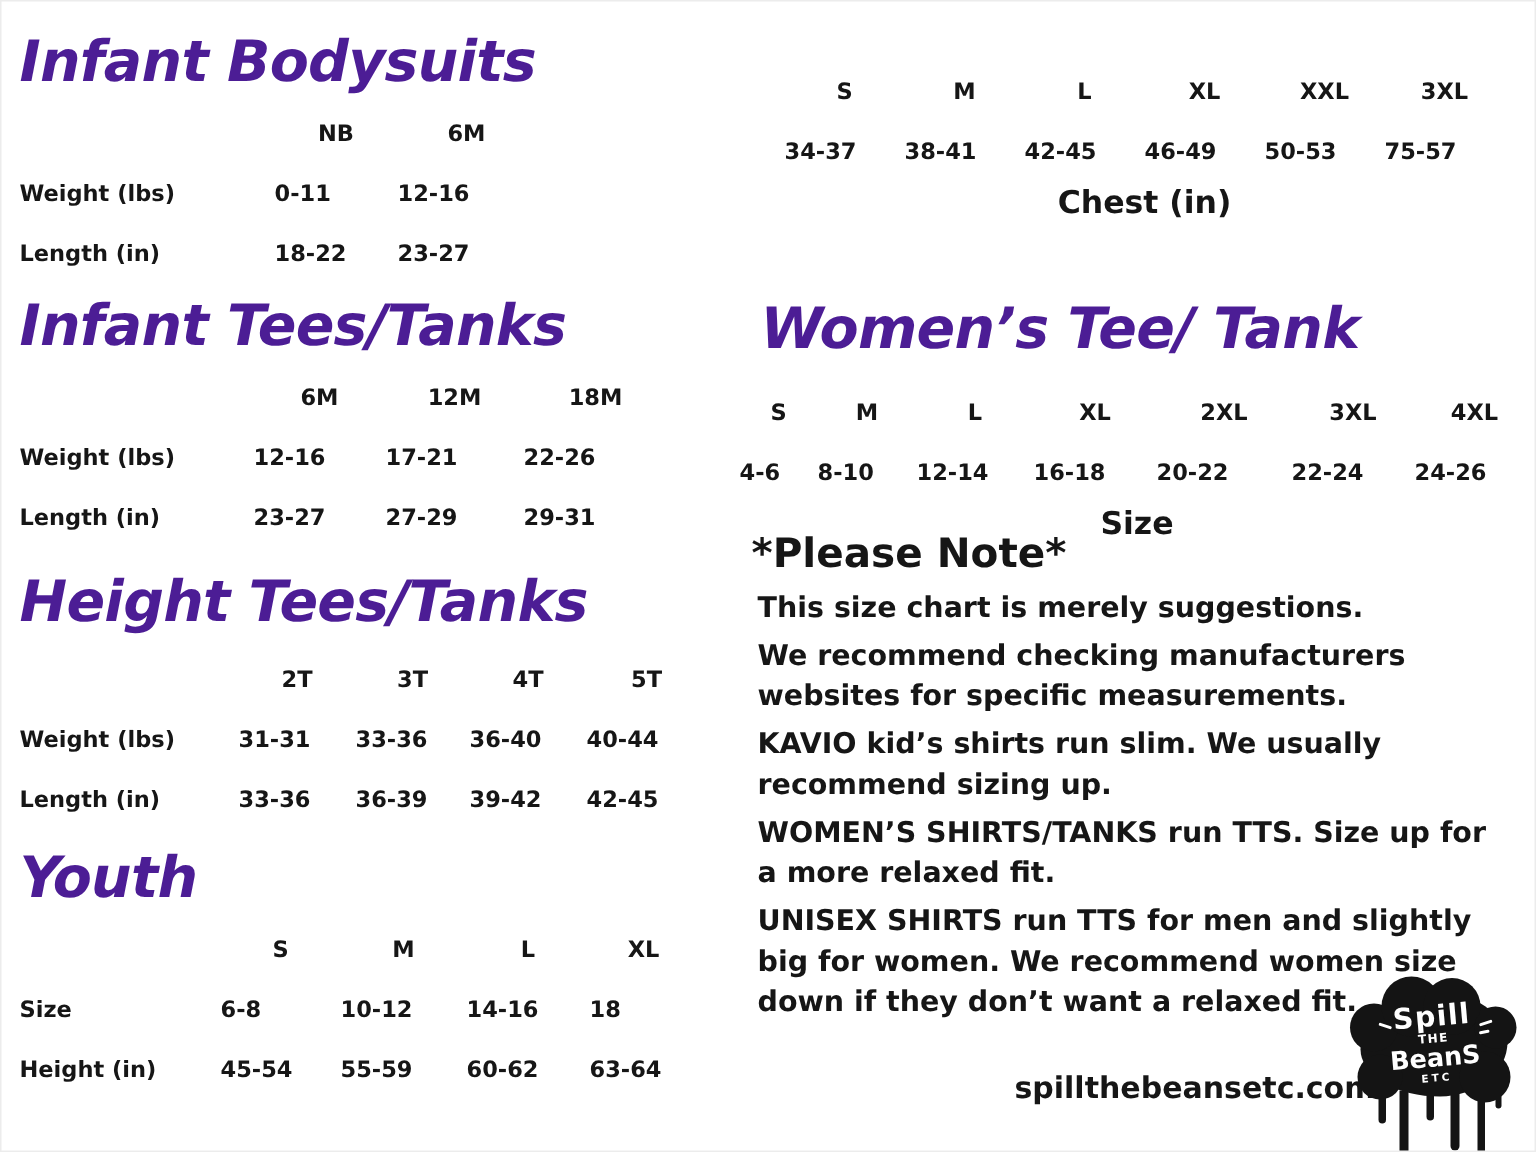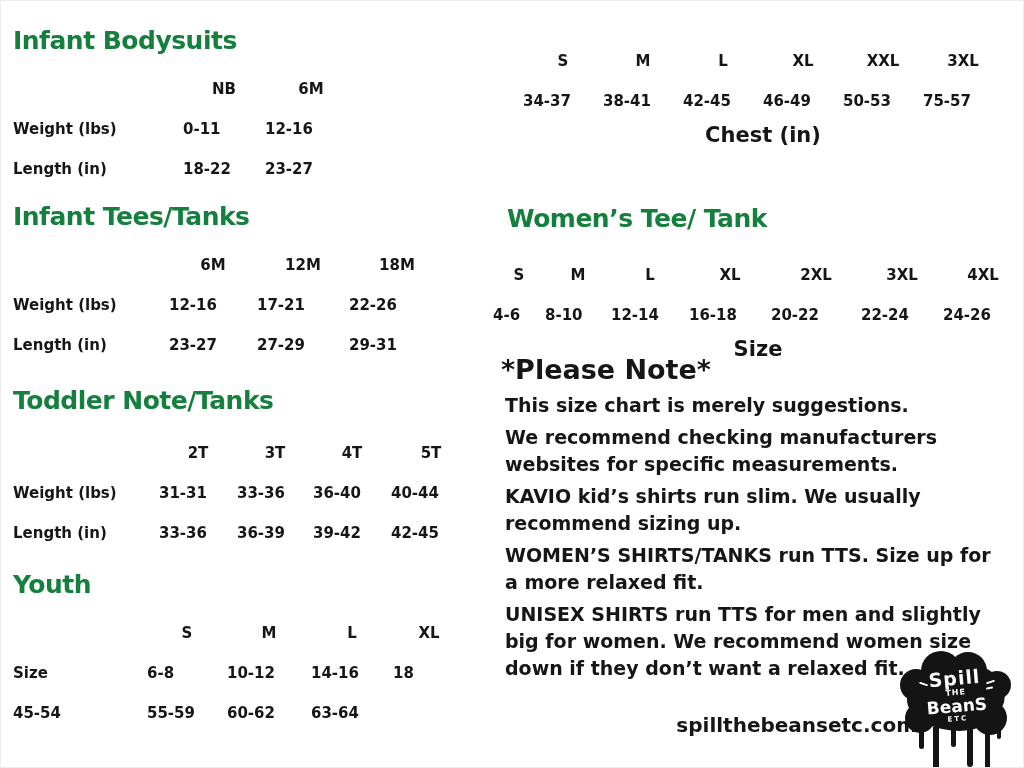--- a/index.html
+++ b/index.html
@@ -1,20 +1,20 @@
 <!DOCTYPE html>
 <html><head>
 <meta charset="utf-8">
 <style>
   html,body{margin:0;padding:0;background:#fff;}
   .canvas{position:relative;width:1024px;height:768px;background:#ffffff;overflow:hidden;
           font-family:"DejaVu Sans", sans-serif;font-weight:700;color:#161616;
           box-sizing:border-box;border:1px solid #ececec;}
   .sec{position:absolute;}
-  h2.pink{margin:0;font-size:25px;line-height:36px;color:#15803d;letter-spacing:-0.5px;white-space:nowrap;}
+  h2.pink{margin:0;font-size:38px;line-height:36px;color:#4c1d95;letter-spacing:-0.5px;white-space:nowrap;font-style:italic;}
   h3.notetitle{margin:0;font-size:27px;line-height:34px;color:#161616;}
   .tbl{display:grid;grid-auto-rows:40px;align-items:center;font-size:15px;margin-top:10px;}
   .tbl .colh{text-align:center;white-space:nowrap;}
   .tbl .val{white-space:nowrap;}
   .tbl .label{text-align:left;white-space:nowrap;}
   .t1{grid-template-columns:170px 82px 92px;}
   .t2{grid-template-columns:156px 88px 92px 96px;}
   .t3{grid-template-columns:146px 78px 76px 78px 80px;margin-top:14px;}
   .t4{grid-template-columns:134px 80px 84px 82px 72px;}
   .t5{grid-template-columns:repeat(6,80px);margin-left:30px;margin-top:18px;}
@@ -87,21 +87,21 @@
       <div class="val">17-21</div>
       <div class="val">22-26</div>
       <div class="label">Length (in)</div>
       <div class="val">23-27</div>
       <div class="val">27-29</div>
       <div class="val">29-31</div>
     </div>
   </div>
 
   <div class="sec" style="left:12px;top:382px;">
-    <h2 class="pink">Toddler Note/Tanks</h2>
+    <h2 class="pink">Height Tees/Tanks</h2>
     <div class="tbl t3">
       <div class="label"></div>
       <div class="colh">2T</div>
       <div class="colh">3T</div>
       <div class="colh">4T</div>
       <div class="colh">5T</div>
       <div class="label">Weight (lbs)</div>
       <div class="val">31-31</div>
       <div class="val">33-36</div>
       <div class="val">36-40</div>
@@ -120,20 +120,21 @@
       <div class="label"></div>
       <div class="colh">S</div>
       <div class="colh">M</div>
       <div class="colh">L</div>
       <div class="colh">XL</div>
       <div class="label">Size</div>
       <div class="val">6-8</div>
       <div class="val">10-12</div>
       <div class="val">14-16</div>
       <div class="val">18</div>
+      <div class="label">Height (in)</div>
       <div class="val">45-54</div>
       <div class="val">55-59</div>
       <div class="val">60-62</div>
       <div class="val">63-64</div>
     </div>
   </div>
 
   <div class="sec" style="left:492px;top:22px;width:522px;">
     <div class="tbl t5">
       <div class="colh">S</div>

